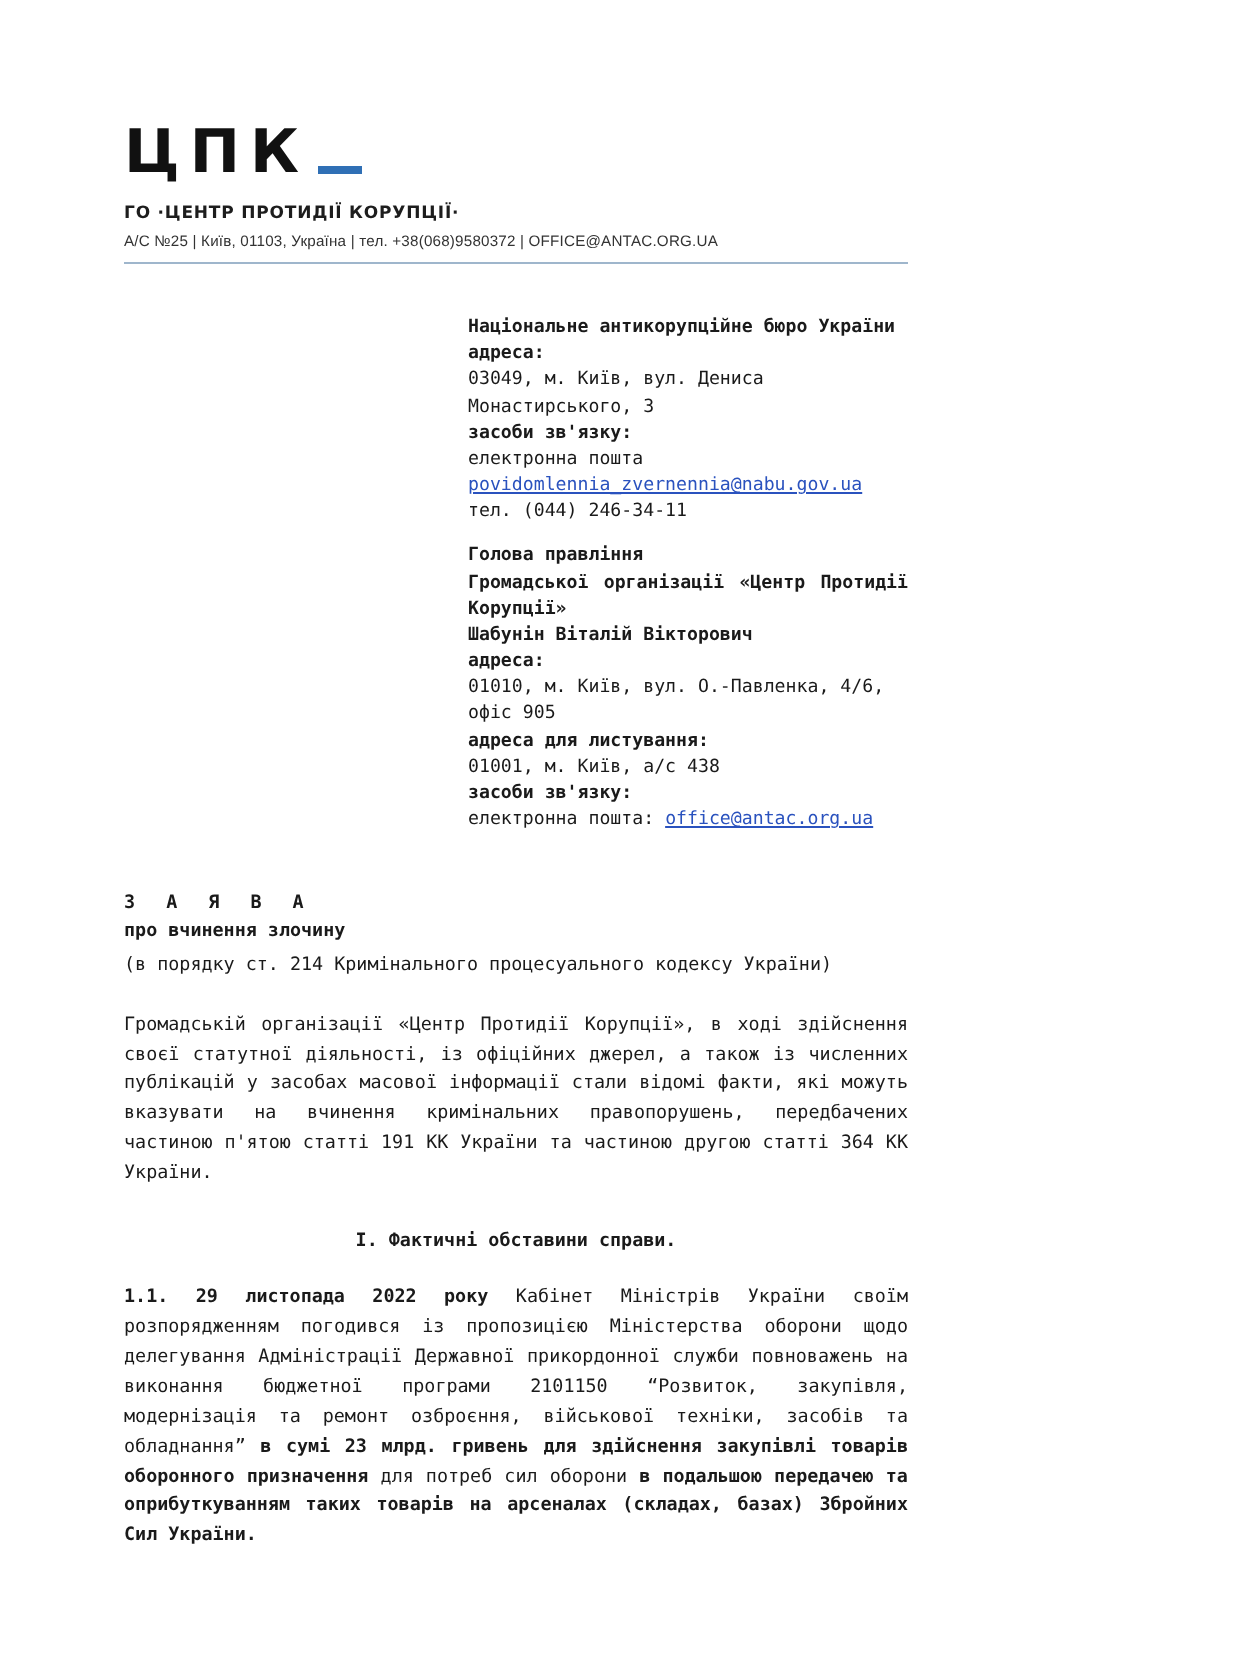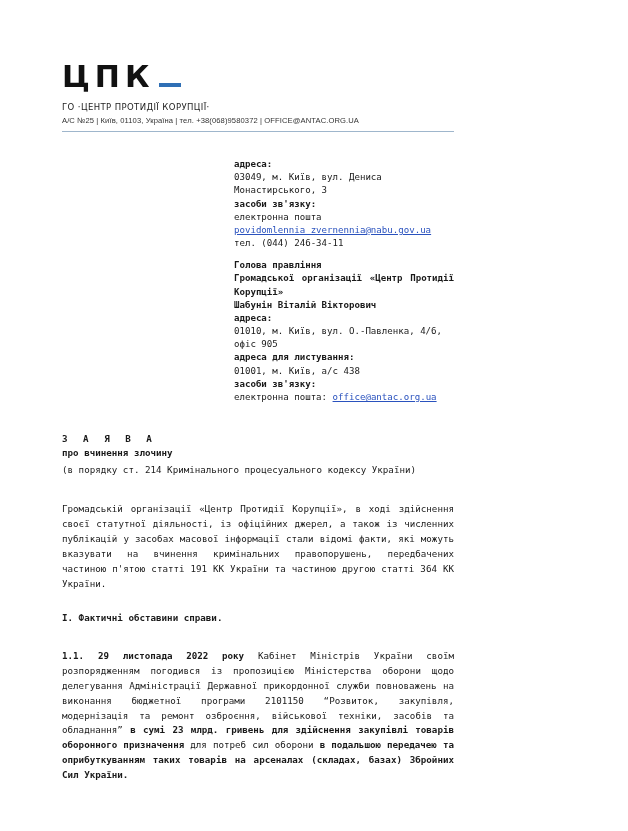--- a/index.html
+++ b/index.html
@@ -42,21 +42,21 @@
     display: inline-block;
     width: 22px;
     height: 4px;
     background: #2f6fb5;
     margin-left: 5px;
     margin-bottom: 5px;
   }
   .org-line {
     font-family: "DejaVu Sans", sans-serif;
     font-size: 8.5px;
-    font-weight: normal;
+    font-weight: bold;
     letter-spacing: 0.4px;
     color: #1d1d1d;
     margin-top: 10px;
   }
   .contact-line {
     font-family: Liberation Sans, sans-serif;
     font-size: 7.6px;
     color: #333333;
     letter-spacing: 0.1px;
     margin-top: 4px;
@@ -102,29 +102,30 @@
     font-weight: bold;
     letter-spacing: 5px;
   }
   .title-sub {
     font-weight: bold;
   }
   .title-note {
     margin-top: 3px;
   }
   .para {
-    margin-top: 26px;
+    margin-top: 16px;
     font-size: 9.2px;
     line-height: 1.62;
     text-align: justify;
   }
   .section-head {
     margin-top: 20px;
     font-size: 9.2px;
     font-weight: bold;
+    text-align: center;
   }
   .para b {
     font-weight: bold;
   }
 </style>
 </head>
 <body>
 
 <div class="page">
 
@@ -133,20 +134,21 @@
       <span class="logo-text">ЦПК</span>
       <span class="logo-dash"></span>
     </div>
     <div class="org-line">ГО ·ЦЕНТР ПРОТИДІЇ КОРУПЦІЇ·</div>
     <div class="contact-line">А/С №25 | Київ, 01103, Україна | тел. +38(068)9580372 | OFFICE@ANTAC.ORG.UA</div>
     <div class="rule"></div>
   </div>
 
 
   <div class="addressees">
+    <div class="b">Національне антикорупційне бюро України</div>
     <div class="b">адреса:</div>
     <div>03049, м. Київ, вул. Дениса Монастирського, 3</div>
     <div class="b">засоби зв'язку:</div>
     <div>електронна пошта</div>
     <div><a class="link" href="#">povidomlennia_zvernennia@nabu.gov.ua</a></div>
     <div>тел. (044) 246-34-11</div>
 
     <div class="block-gap"></div>
 
     <div class="b">Голова правління</div>

